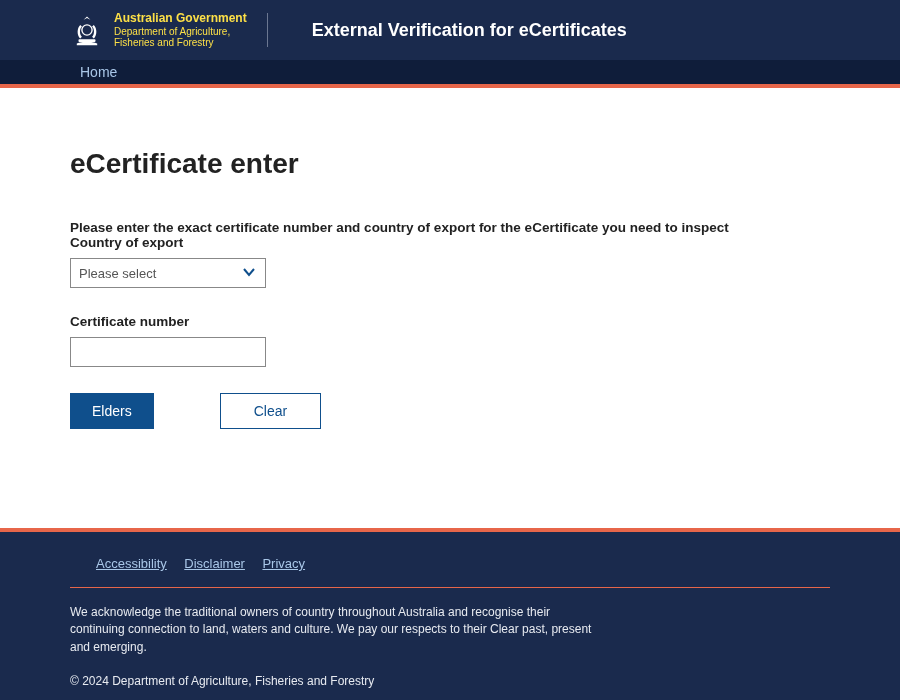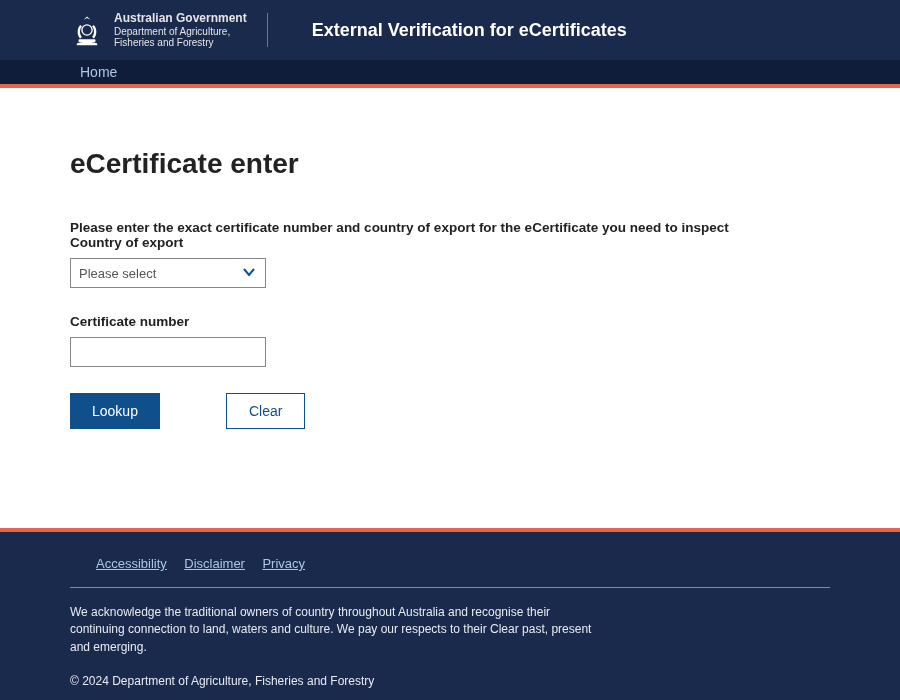--- a/index.html
+++ b/index.html
@@ -17,21 +17,21 @@
     display: flex;
     align-items: center;
     padding: 0 70px;
   }
   .logo-block {
     display: flex;
     align-items: center;
     gap: 10px;
   }
   .crest { width: 34px; height: 34px; flex-shrink:0; }
-  .logo-text { color:#e5e5e5; line-height:1.1; }
+  .logo-text { color:#fde047; line-height:1.1; }
   .logo-text .l1 { font-weight:600; font-size:12px; }
   .logo-text .l2 { font-size:10px; }
   .logo-text .l3 { font-size:10px; }
   .vdiv {
     width:1px; height:34px; background:#6b7791; margin: 0 20px;
   }
   .app-title { color:#fff; font-weight:700; font-size:18px;margin-left:24px; }
   .navbar {
     background: #0f1d3a;
     height: 24px;
@@ -69,21 +69,21 @@
     position:absolute; right:10px; top:7px; pointer-events:none;
   }
 
   .button-row { display:flex; gap:66px; }
   .btn-primary {
     background:#0f4f8c; color:#fff; border:none;
     padding:9px 22px; font-size:14px; cursor:pointer;
   }
   .btn-secondary {
     background:#fff; color:#0f4f8c; border:1px solid #0f4f8c;
-    padding:9px 22px; font-size:14px; cursor:pointer;
+    padding:9px 33px; font-size:14px; cursor:pointer;
   }
 
   .footer-accent { height:4px; background:#e7664a; width:100%; }
   .footer {
     background:#1a2a4d; color:#fff; padding:24px 70px 30px;
     font-size:12.5px;
   }
   .footer-links { margin-bottom:16px;margin-left:26px; }
   .footer-links a { color:#a9c7e8; text-decoration:underline; margin-right:14px; font-size:13px; }
   .footer hr { border:none; border-top:1px solid #e7664a; margin-bottom:16px; }
@@ -135,21 +135,21 @@
       </svg>
     </div>
   </div>
 
   <div class="field">
     <label>Certificate number</label>
     <input type="text" class="text-input" value="" style="">
   </div>
 
   <div class="button-row">
-    <button class="btn-primary">Lookup</button>
+    <button class="btn-primary">Elders</button>
     <button class="btn-secondary">Clear</button>
   </div>
 </div>
 
 <div class="footer-accent"></div>
 <div class="footer">
   <div class="footer-links">
     <a href="#">Accessibility</a>
     <a href="#">Disclaimer</a>
     <a href="#">Privacy</a>

